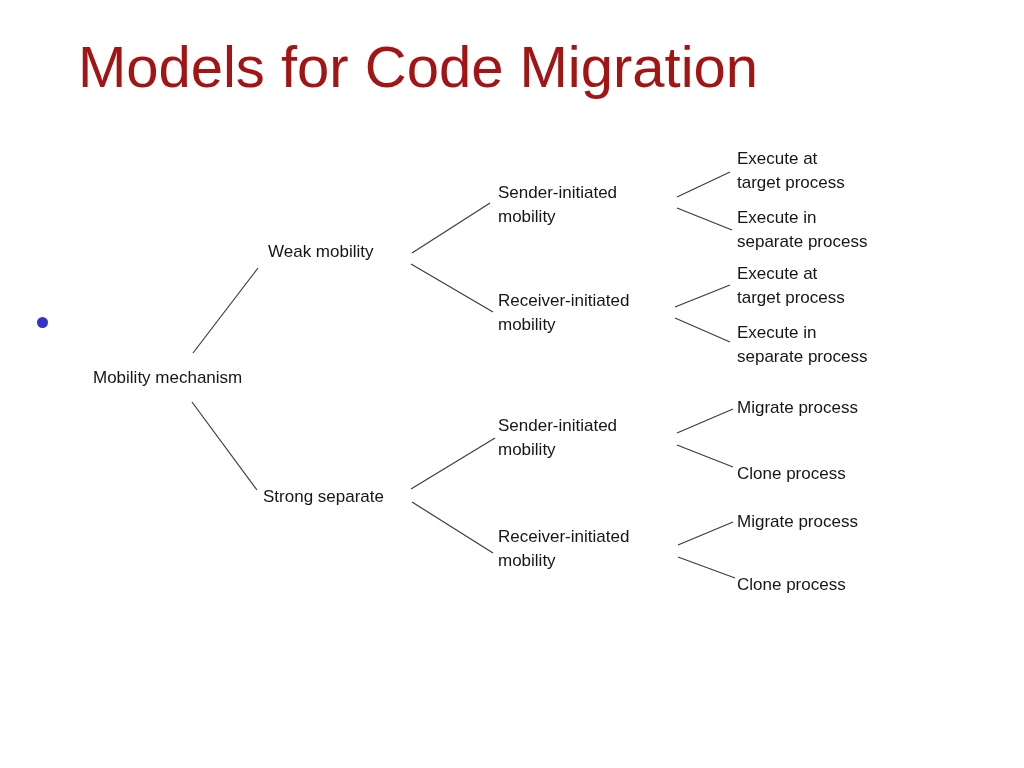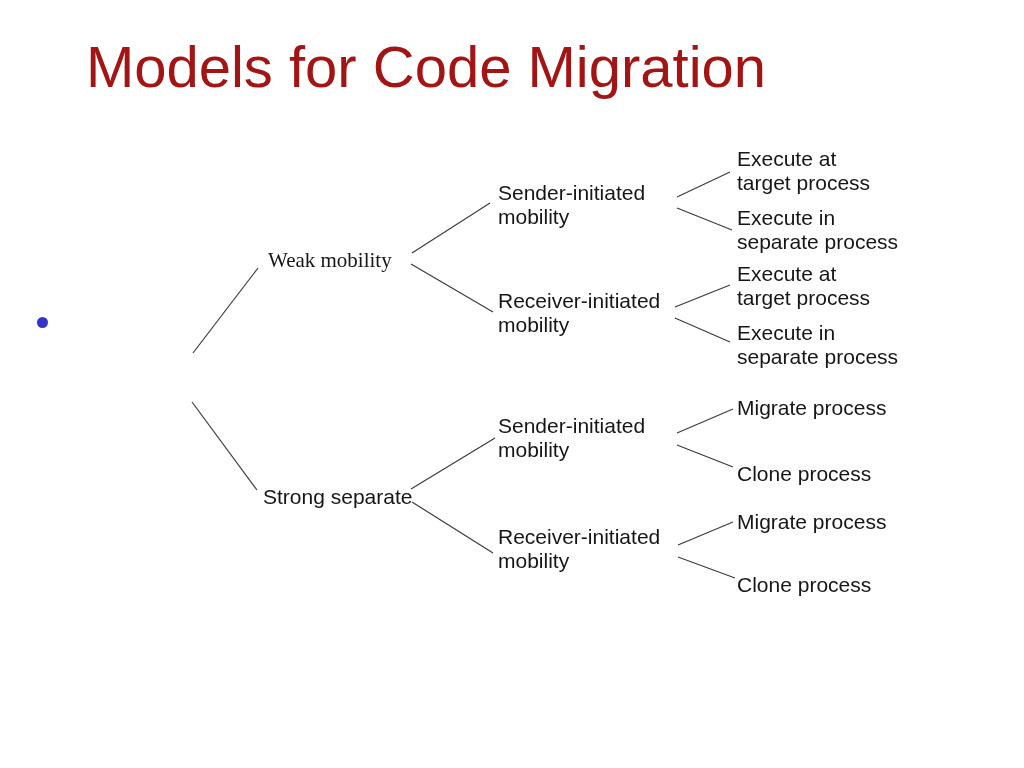--- a/index.html
+++ b/index.html
@@ -1,36 +1,36 @@
 <!DOCTYPE html>
 <html><head>
 <meta charset="utf-8">
 <style>
   html,body{margin:0;padding:0;background:#888;}
   .slide{
     position:relative;width:1024px;height:768px;background:#ffffff;
     overflow:hidden;font-family:"Liberation Sans","DejaVu Sans",sans-serif;
   }
   .title{
-    position:absolute;left:16px;top:32px;width:820px;text-align:center;
+    position:absolute;left:8px;top:32px;width:820px;text-align:center;
     font-size:58px;line-height:70px;font-weight:400;color:#a31515;
     letter-spacing:0px;white-space:nowrap;
   }
   .bullet{
     position:absolute;left:37px;top:317px;width:11px;height:11px;
     border-radius:50%;background:#3333cc;
   }
   .connectors{position:absolute;left:0;top:0;width:1024px;height:768px;}
   .connectors line{stroke:#3c3c3c;stroke-width:1.2;}
   .node{
-    position:absolute;font-size:21px;line-height:24px;color:#161616;
+    position:absolute;font-size:17px;line-height:24px;color:#161616;
     white-space:pre-line;
   }
   .n-root{left:93px;top:366px;}
-  .n-weak{left:268px;top:248px;font-family:Liberation Serif, serif;}
+  .n-weak{left:268px;top:240px;}
   .n-strong{left:263px;top:485px;}
   .n-ws{left:498px;top:181px;}
   .n-wr{left:498px;top:289px;}
   .n-ss{left:498px;top:414px;}
   .n-sr{left:498px;top:525px;}
   .l-0{left:737px;top:147px;}
   .l-1{left:737px;top:206px;}
   .l-2{left:737px;top:262px;}
   .l-3{left:737px;top:321px;}
   .l-4{left:737px;top:396px;}
@@ -58,20 +58,21 @@
     <line x1="675" y1="307" x2="730" y2="285"></line>
     <line x1="675" y1="318" x2="730" y2="342"></line>
     <line x1="411" y1="489" x2="495" y2="438"></line>
     <line x1="412" y1="502" x2="493" y2="553"></line>
     <line x1="677" y1="433" x2="733" y2="409"></line>
     <line x1="677" y1="445" x2="733" y2="467"></line>
     <line x1="678" y1="545" x2="733" y2="522"></line>
     <line x1="678" y1="557" x2="735" y2="578"></line>
   </svg>
 
+  <div class="node n-root">Mobility mechanism</div>
   <div class="node n-weak">Weak mobility</div>
   <div class="node n-strong">Strong separate</div>
 
   <div class="node n-ws">Sender-initiated
 mobility</div>
   <div class="node n-wr">Receiver-initiated
 mobility</div>
   <div class="node n-ss">Sender-initiated
 mobility</div>
   <div class="node n-sr">Receiver-initiated

